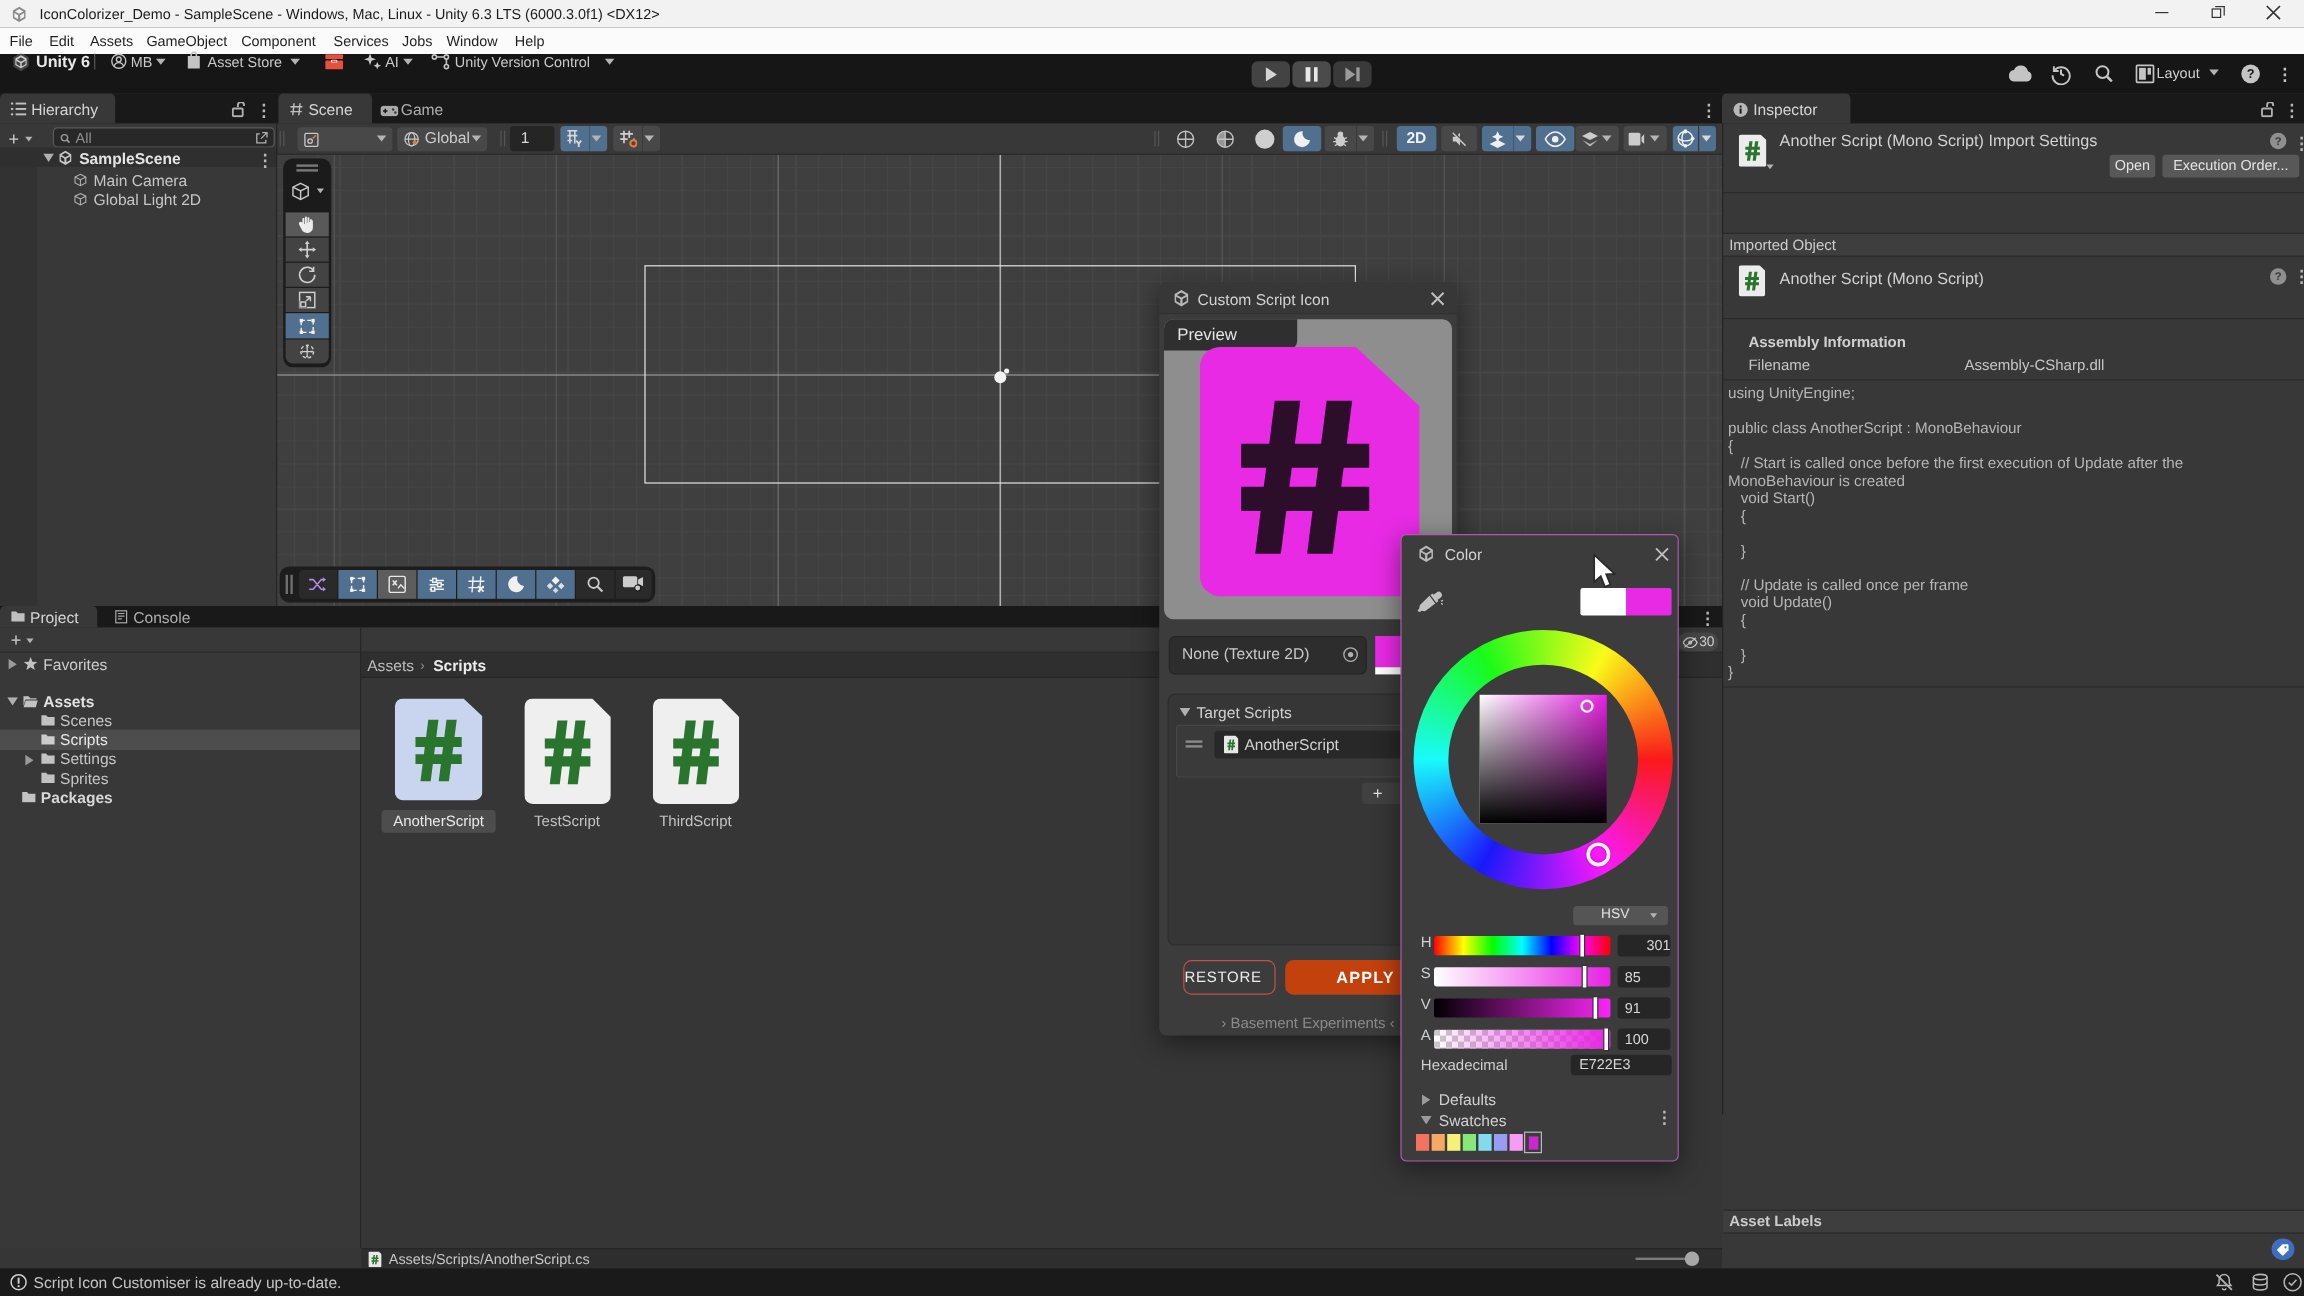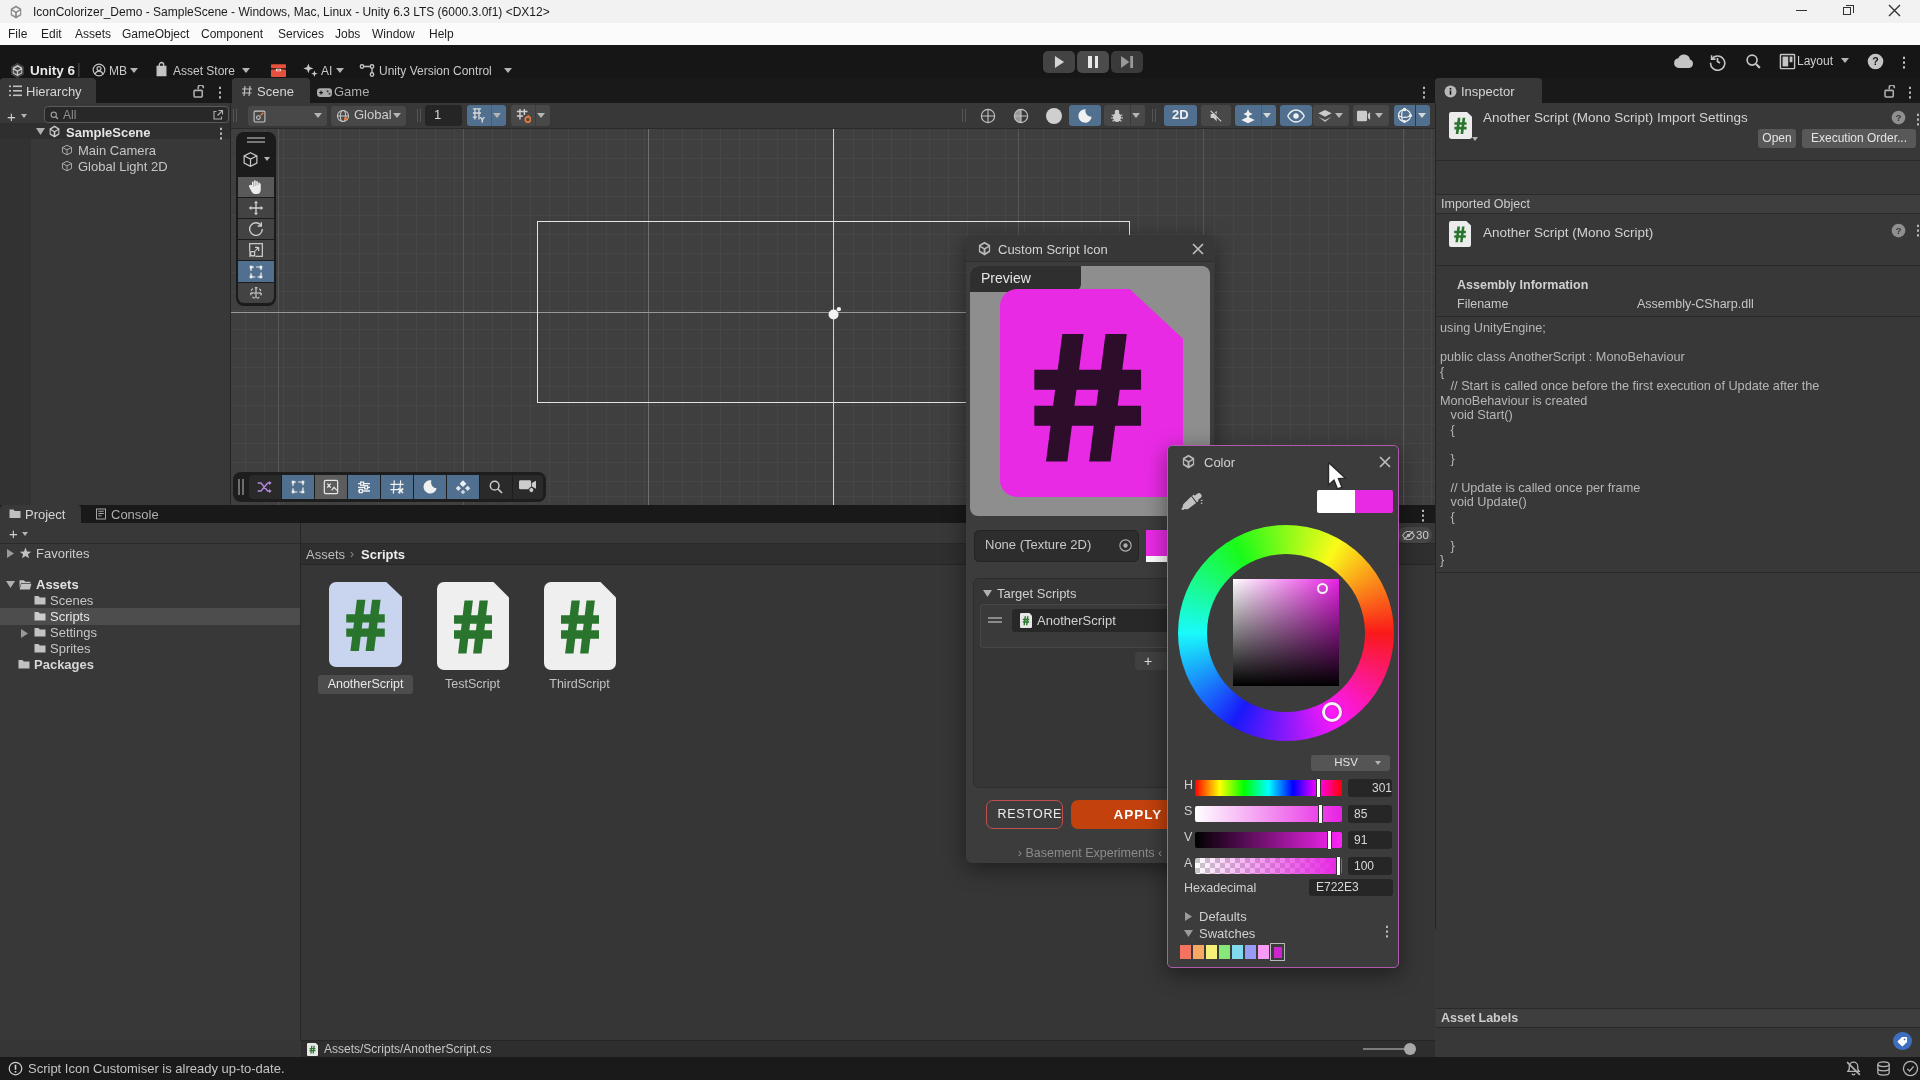--- a/index.html
+++ b/index.html
@@ -46,21 +46,21 @@
   <span class="abs" style="left:75px;">Assets</span>
   <span class="abs" style="left:122px;">GameObject</span>
   <span class="abs" style="left:201px;">Component</span>
   <span class="abs" style="left:278px;">Services</span>
   <span class="abs" style="left:335px;">Jobs</span>
   <span class="abs" style="left:372px;">Window</span>
   <span class="abs" style="left:429px;">Help</span>
 </div>
 
 <div class="abs" style="left:0;top:45px;width:1920px;height:33px;background:#161616;"></div>
-<div class="abs" id="toolbar-left" style="left:0;top:54px;width:1100px;height:33px;color:#c9c9c9;font-size:12px;">
+<div class="abs" id="toolbar-left" style="left:0;top:35px;width:1100px;height:33px;color:#c9c9c9;font-size:12px;">
   <svg class="abs" style="left:9px;top:8px;" width="17" height="17" viewBox="0 0 24 24">
         <path fill="#9a9a9a" d="M12 1 L21 6.5 V17.5 L12 23 L3 17.5 V6.5 Z" opacity="0.35"></path>
         <path fill="#cfcfcf" d="M12 4.3 L18.6 8.2 V15.8 L12 19.7 L5.4 15.8 V8.2 Z M12 6.6 L7.4 9.3 L12 12 L16.6 9.3 Z M6.6 10.9 v4 l4.5 2.6 v-4 Z M17.4 10.9 l-4.5 2.6 v4 l4.5 -2.6 Z"></path>
       </svg>
   <span class="abs" style="left:30px;top:9px;font-weight:bold;color:#e8e8e8;font-size:13.5px;">Unity 6</span>
   <span class="abs" style="left:77px;top:7px;color:#4e4e4e;font-size:14px;">|</span>
   <svg class="abs" style="left:92px;top:9px;" width="14" height="14" viewBox="0 0 24 24" fill="none" stroke="#c4c4c4" stroke-width="2">
         <circle cx="12" cy="12" r="10"></circle>
         <circle cx="12" cy="9.5" r="3.4"></circle>
         <path d="M5 19.2 C6.5 15.6 9 14 12 14 C15 14 17.5 15.6 19 19.2"></path>
@@ -674,21 +674,21 @@
   <div class="abs" style="left:22px;top:386px;width:14px;height:2px;background:#8a8a8a;"></div>
   <div class="abs" style="left:46px;top:374px;width:183px;height:23px;background:#282828;border-radius:3px;"></div>
   <svg class="abs" style="left:54px;top:378px;" width="12" height="15" viewBox="0 0 72 88" preserveAspectRatio="none">
         <use href="#pgs" fill="#e8e8e8"></use>
         <use href="#hash" fill="#2a752e"></use>
       </svg>
   <div class="abs" style="left:71px;top:378px;font-size:13px;color:#d2d2d2;">AnotherScript</div>
   <div class="abs" style="left:169px;top:417px;width:67px;height:18px;background:#404040;border-radius:3px;"></div>
   <div class="abs" style="left:178px;top:418px;font-size:14px;color:#e0e0e0;">+</div>
 
-  <div class="abs" style="left:20px;top:565px;width:77px;height:29px;border:1.5px solid #c0504a;border-radius:7px;text-align:right;line-height:27px;font-size:12.5px;letter-spacing:0.6px;color:#ececec;">RESTORE</div>
+  <div class="abs" style="left:20px;top:565px;width:77px;height:29px;border:1.5px solid #c0504a;border-radius:7px;text-align:left;line-height:27px;font-size:12.5px;letter-spacing:0.6px;color:#ececec;">RESTORE</div>
   <div class="abs" style="left:105px;top:565px;width:134px;height:29px;background:#c2410c;border-radius:7px;text-align:center;line-height:29px;font-size:13.5px;letter-spacing:1px;font-weight:bold;color:#ffffff;">APPLY</div>
   <div class="abs" style="left:0px;top:611px;width:248px;text-align:center;font-size:12.5px;color:#8b8b8b;">› Basement Experiments ‹</div>
 </div>
 <div class="abs" id="dlg-color" style="left:1167px;top:445px;width:232px;height:523px;background:#3c3c3c;border:1px solid #b05ab0;border-radius:5px;box-shadow:0 6px 22px rgba(0,0,0,0.45);">
   <svg class="abs" style="left:13px;top:8px;" width="15" height="15" viewBox="0 0 24 24">
         <path fill="#b8b8b8" d="M12 1 L21 6.5 V17.5 L12 23 L3 17.5 V6.5 Z M12 4.3 L6 7.8 L12 11.2 L18 7.8 Z M5 9.9 v5.8 l5.5 3.2 v-5.8 Z M19 9.9 l-5.5 3.2 v5.8 l5.5 -3.2 Z"></path>
       </svg>
   <div class="abs" style="left:36px;top:9px;font-size:13px;color:#d2d2d2;">Color</div>
   <svg class="abs" style="left:211px;top:10px;" width="12" height="12" viewBox="0 0 12 12" stroke="#c0c0c0" stroke-width="1.6">
         <path d="M1 1 L11 11 M11 1 L1 11"></path>

